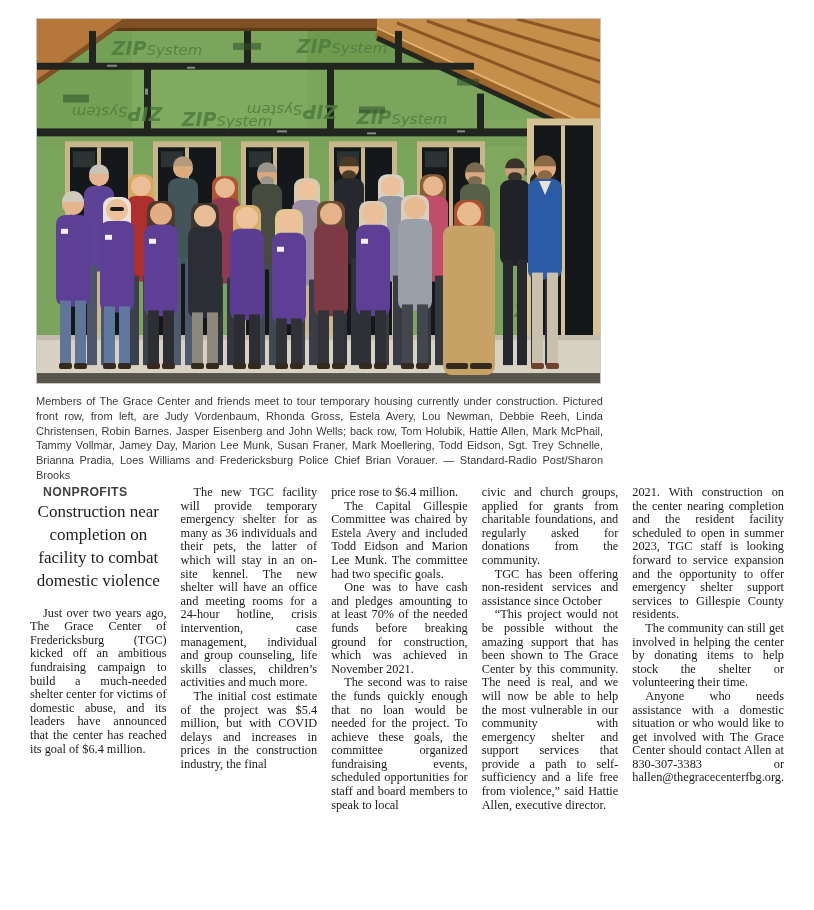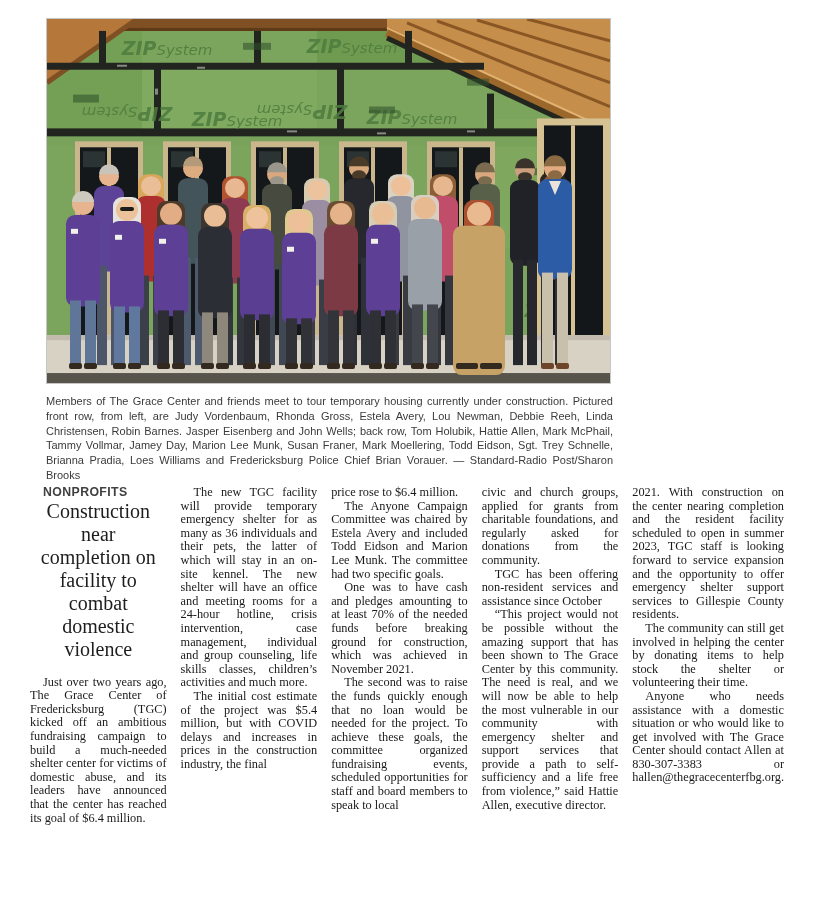--- a/index.html
+++ b/index.html
@@ -1,34 +1,34 @@
 <!DOCTYPE html>
 <html lang="en"><head>
 <meta charset="utf-8">
 <style>
   html,body{margin:0;padding:0;background:#ffffff;}
   .page{position:relative;width:814px;height:910px;background:#ffffff;overflow:hidden;
         font-family:"Liberation Serif",serif;color:#191919;}
 
   
-  .figure{position:absolute;left:46px;top:18px;width:567px;}
+  .figure{position:absolute;left:36px;top:18px;width:567px;}
   .photo-frame{width:565px;height:366px;border:1px solid #c6c6c6;box-sizing:border-box;
                background:#7ba45c;overflow:hidden;}
   .photo-frame svg{display:block;width:100%;height:100%;}
   .caption{margin-top:10px;width:567px;font-family:Liberation Sans, sans-serif;
            font-size:11px;line-height:14.8px;color:#3b3b3b;text-align:justify;}
 
   
   .article{position:absolute;left:30px;top:486px;width:754px;
            display:grid;grid-template-columns:repeat(5,1fr);column-gap:14px;}
   .kicker{font-family:"Liberation Sans",sans-serif;font-weight:bold;font-size:13px;
           letter-spacing:.4px;margin:0 0 10px 0;}
   .headline{font-weight:bold;font-size:27.5px;line-height:36px;letter-spacing:-.5px;
             color:#121212;white-space:pre-line;margin:0 0 18px 0;}
-  .subhead{font-size:20px;line-height:23px;text-align:center;color:#1d1d1d;
+  .subhead{font-size:17px;line-height:23px;text-align:center;color:#1d1d1d;
            white-space:pre-line;margin:0 0 15px 0;}
   .col p{margin:0;font-size:12.3px;line-height:13.6px;text-align:justify;
          text-indent:13px;color:#191919;hyphens:auto;-webkit-hyphens:auto;}
   .col p.no-indent{text-indent:0;}
 
   .zip-logo{font-family:"DejaVu Sans",sans-serif;font-style:italic;fill:#4d7c3e;opacity:.85;}
 </style>
 </head>
 <body>
 
@@ -344,21 +344,21 @@
 facility to combat
 domestic violence</h2>
     <p>Just over two years ago, The Grace Center of Fredericksburg (TGC) kicked off an ambitious fundraising campaign to build a much-needed shelter center for victims of domestic abuse, and its leaders have announced that the center has reached its goal of $6.4 million.</p>
       </div>
     <div class="col">
         <p>The new TGC facility will provide temporary emergency shelter for as many as 36 individuals and their pets, the latter of which will stay in an on-site kennel. The new shelter will have an office and meeting rooms for a 24-hour hotline, crisis intervention, case management, individual and group counseling, life skills classes, children’s activities and much more.</p>
         <p>The initial cost estimate of the project was $5.4 million, but with COVID delays and increases in prices in the construction industry, the final</p>
       </div>
     <div class="col">
         <p class="no-indent">price rose to $6.4 million.</p>
-        <p>The Anyone Campaign Committee was chaired by Estela Avery and included Todd Eidson and Marion Lee Munk. The committee had two specific goals.</p>
+        <p>The Capital Gillespie Committee was chaired by Estela Avery and included Todd Eidson and Marion Lee Munk. The committee had two specific goals.</p>
         <p>One was to have cash and pledges amounting to at least 70% of the needed funds before breaking ground for construction, which was achieved in November 2021.</p>
         <p>The second was to raise the funds quickly enough that no loan would be needed for the project. To achieve these goals, the committee organized fundraising events, scheduled opportunities for staff and board members to speak to local</p>
       </div>
     <div class="col">
         <p class="no-indent">civic and church groups, applied for grants from charitable foundations, and regularly asked for donations from the community.</p>
         <p>TGC has been offering non-resident services and assistance since October</p>
         <p>“This project would not be possible without the amazing support that has been shown to The Grace Center by this community. The need is real, and we will now be able to help the most vulnerable in our community with emergency shelter and support services that provide a path to self-sufficiency and a life free from violence,” said Hattie Allen, executive director.</p>
       </div>
     <div class="col">
         <p class="no-indent">2021. With construction on the center nearing completion and the resident facility scheduled to open in summer 2023, TGC staff is looking forward to service expansion and the opportunity to offer emergency shelter support services to Gillespie County residents.</p>

